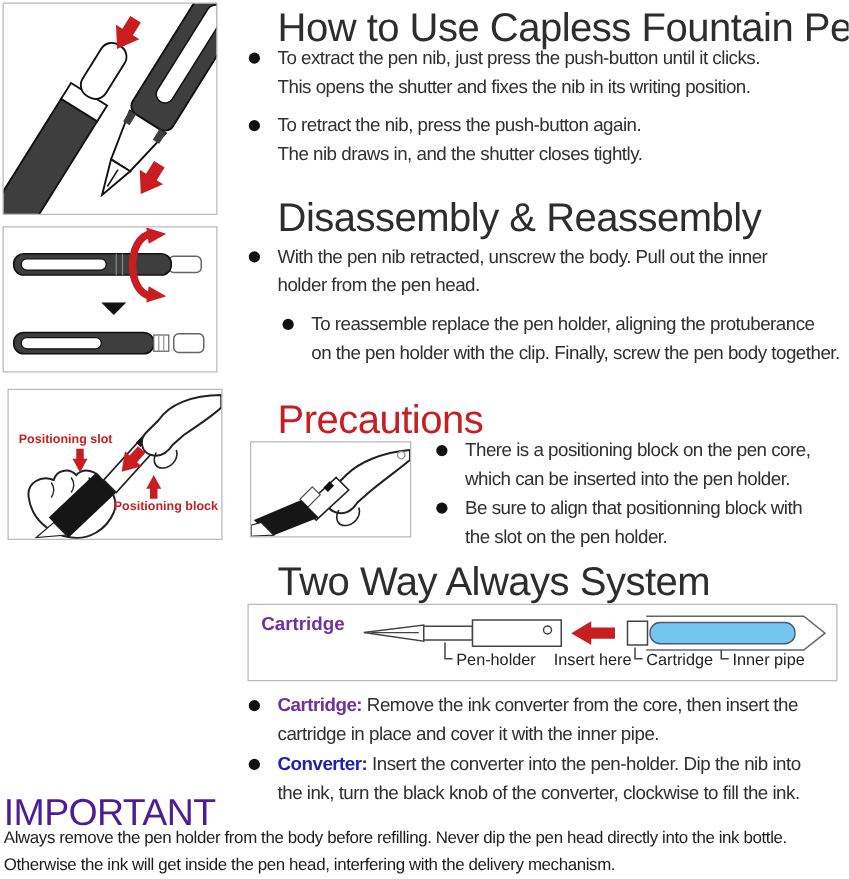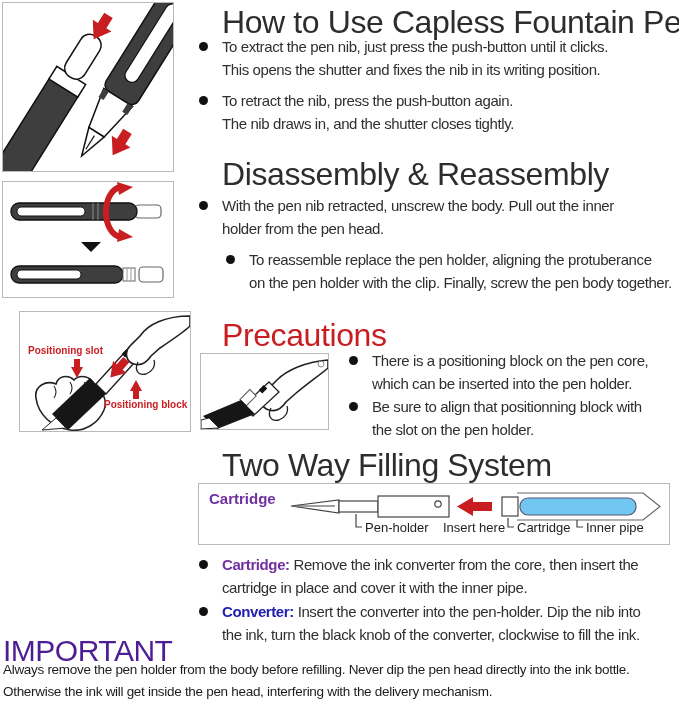--- a/index.html
+++ b/index.html
@@ -76,21 +76,21 @@
         <rect x="8" y="84" width="112" height="17" rx="8" fill="#3e3e3e" stroke="#111" stroke-width="1.3"></rect>
         <rect x="14" y="88" width="64" height="9" rx="4.5" fill="#fff" stroke="#111" stroke-width="1"></rect>
         <rect x="120" y="86" width="12" height="13" fill="#fff" stroke="#666" stroke-width="1"></rect>
         <line x1="124" y1="86" x2="124" y2="99" stroke="#999" stroke-width="1"></line>
         <line x1="128" y1="86" x2="128" y2="99" stroke="#999" stroke-width="1"></line>
         <rect x="136" y="85" width="24" height="15" rx="4" fill="#fff" stroke="#666" stroke-width="1.2"></rect>
       </g>
     </svg>
   </div>
 
-  <div class="illus-box" style="left:19px;top:311px;width:170px;height:119px;">
+  <div class="illus-box" style="left:6px;top:311px;width:170px;height:119px;">
     <svg width="170" height="119" viewBox="0 0 170 119">
 
       <path d="M16,86 C14,74 26,68 36,72 C38,64 48,62 54,68 C60,62 70,64 74,72 C82,78 88,88 84,98 C78,112 64,120 50,118 C32,116 18,102 16,86 Z" fill="#fff" stroke="#222" stroke-width="1.6"></path>
       <path d="M34,74 q4,6 0,12 M50,70 q4,6 0,12 M64,70 q4,6 0,12" fill="none" stroke="#222" stroke-width="1.1"></path>
 
       <polygon points="70,66 86,82 48,118 32,102" fill="#161616"></polygon>
       <polygon points="36,106 46,116 22,118" fill="#fff" stroke="#222" stroke-width="1"></polygon>
 
       <polygon points="114,30 124,40 86,82 76,72" fill="#fff" stroke="#222" stroke-width="1.4"></polygon>
       <g transform="translate(106,42) rotate(-45)">
@@ -164,21 +164,21 @@
     <span class="dot"></span>
     <div class="line">There is a positioning block on the pen core,</div>
     <div class="line">which can be inserted into the pen holder.</div>
   </div>
   <div class="bullet" style="left:372px;top:395px;">
     <span class="dot"></span>
     <div class="line">Be sure to align that positionning block with</div>
     <div class="line">the slot on the pen holder.</div>
   </div>
 
-  <div class="h1" style="left:222px;top:447px;">Two Way Filling System</div>
+  <div class="h1" style="left:222px;top:447px;">Two Way Always System</div>
 
   <div class="illus-box" style="left:198px;top:483px;width:470px;height:60px;">
     <svg width="470" height="60" viewBox="0 0 470 60">
       <text x="10" y="20" font-size="15" font-weight="bold" fill="#7030a0">Cartridge</text>
 
       <g>
         <polygon points="92,22 140,16 140,29" fill="#fff" stroke="#444" stroke-width="1.2"></polygon>
         <line x1="98" y1="22" x2="136" y2="22" stroke="#444" stroke-width="1"></line>
         <rect x="140" y="17" width="39" height="11" fill="#fff" stroke="#444" stroke-width="1.2"></rect>
         <rect x="179" y="12" width="71" height="21" fill="#fff" stroke="#444" stroke-width="1.2"></rect>

